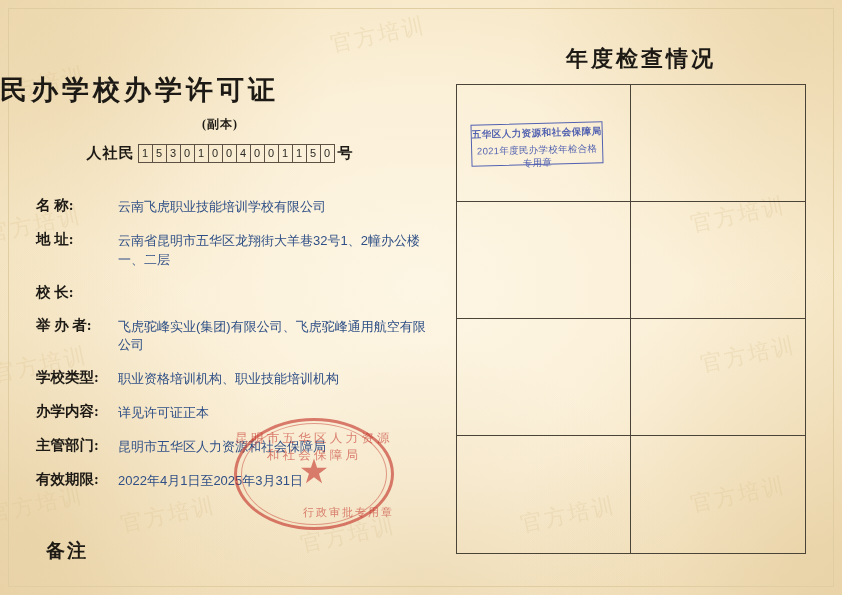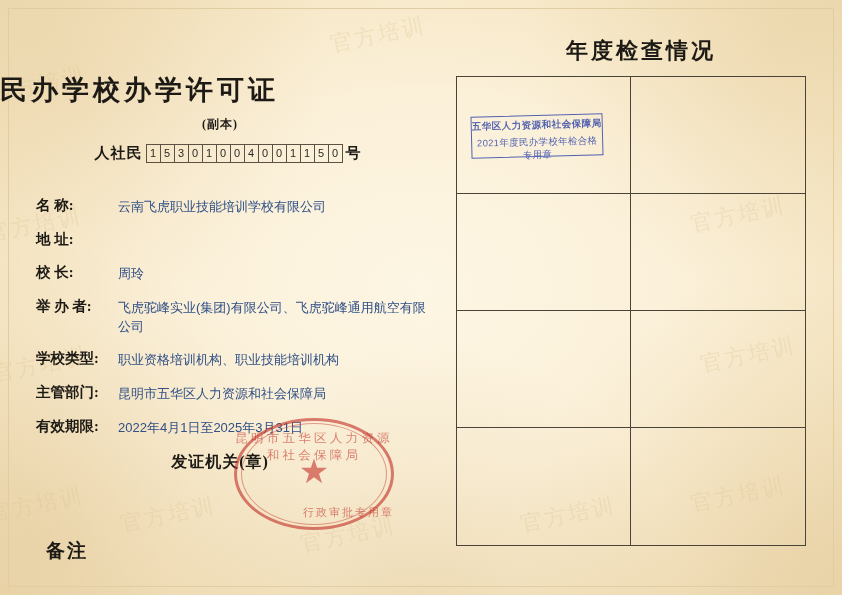--- a/index.html
+++ b/index.html
@@ -97,21 +97,20 @@
   .cert-number-row {
     position: absolute;
     left: 0; top: 144px;
     width: 440px;
     display: flex;
     justify-content: center;
     align-items: center;
     font-size: 15px;
     color: #1d1a15;
     font-weight: bold;
-    padding-left: 8px;
   }
   .cert-prefix { margin-right: 3px; letter-spacing: 1px; }
   .cert-suffix { margin-left: 3px; letter-spacing: 1px; }
   .cert-boxes {
     display: flex;
     border: 1px solid #5c5143;
   }
   .cert-boxes .cell {
     width: 13px;
     height: 17px;
@@ -218,21 +217,21 @@
     width: 100%;
     text-align: right;
     font-size: 11px;
     color: rgba(196, 48, 38, 0.58);
     letter-spacing: 2px;
   }
 
   
   .right-pane {
     position: absolute;
-    left: 440px; top: 4px;
+    left: 440px; top: 12px;
     width: 402px; height: 452px;
   }
   .insp-title {
     position: absolute;
     left: 0; top: 32px;
     width: 402px;
     text-align: center;
     font-size: 22px;
     font-weight: bold;
     letter-spacing: 3px;
@@ -340,51 +339,54 @@
 
     <div class="fields">
 
       <div class="field-row">
         <div class="field-label">名    称:</div>
         <div class="field-value">云南飞虎职业技能培训学校有限公司</div>
       </div>
 
       <div class="field-row">
         <div class="field-label">地    址:</div>
+        <div class="field-value">云南省昆明市五华区龙翔街大羊巷32号1、2幢办公楼一、二层</div>
       </div>
 
       <div class="field-row">
         <div class="field-label">校    长:</div>
-        <div class="field-value">周玲</div>
       </div>
 
       <div class="field-row">
         <div class="field-label">举 办 者:</div>
         <div class="field-value">飞虎驼峰实业(集团)有限公司、飞虎驼峰通用航空有限公司</div>
       </div>
 
       <div class="field-row">
         <div class="field-label">学校类型:</div>
         <div class="field-value">职业资格培训机构、职业技能培训机构</div>
       </div>
 
+      <div class="field-row">
+        <div class="field-label">办学内容:</div>
+        <div class="field-value">详见许可证正本</div>
+      </div>
 
       <div class="field-row">
         <div class="field-label">主管部门:</div>
         <div class="field-value">昆明市五华区人力资源和社会保障局</div>
       </div>
 
       <div class="field-row">
         <div class="field-label">有效期限:</div>
         <div class="field-value">2022年4月1日至2025年3月31日</div>
       </div>
 
     </div>
 
-    <div class="issuer-line">发证机关(章)</div>
 
     <div class="seal">
       <div class="ring"></div>
       <div class="ring2"></div>
       <div class="arc-top">昆明市五华区人力资源和社会保障局</div>
       <div class="star">★</div>
       <div class="arc-bottom">行政审批专用章</div>
     </div>
 
     <div class="remark">备注</div>

